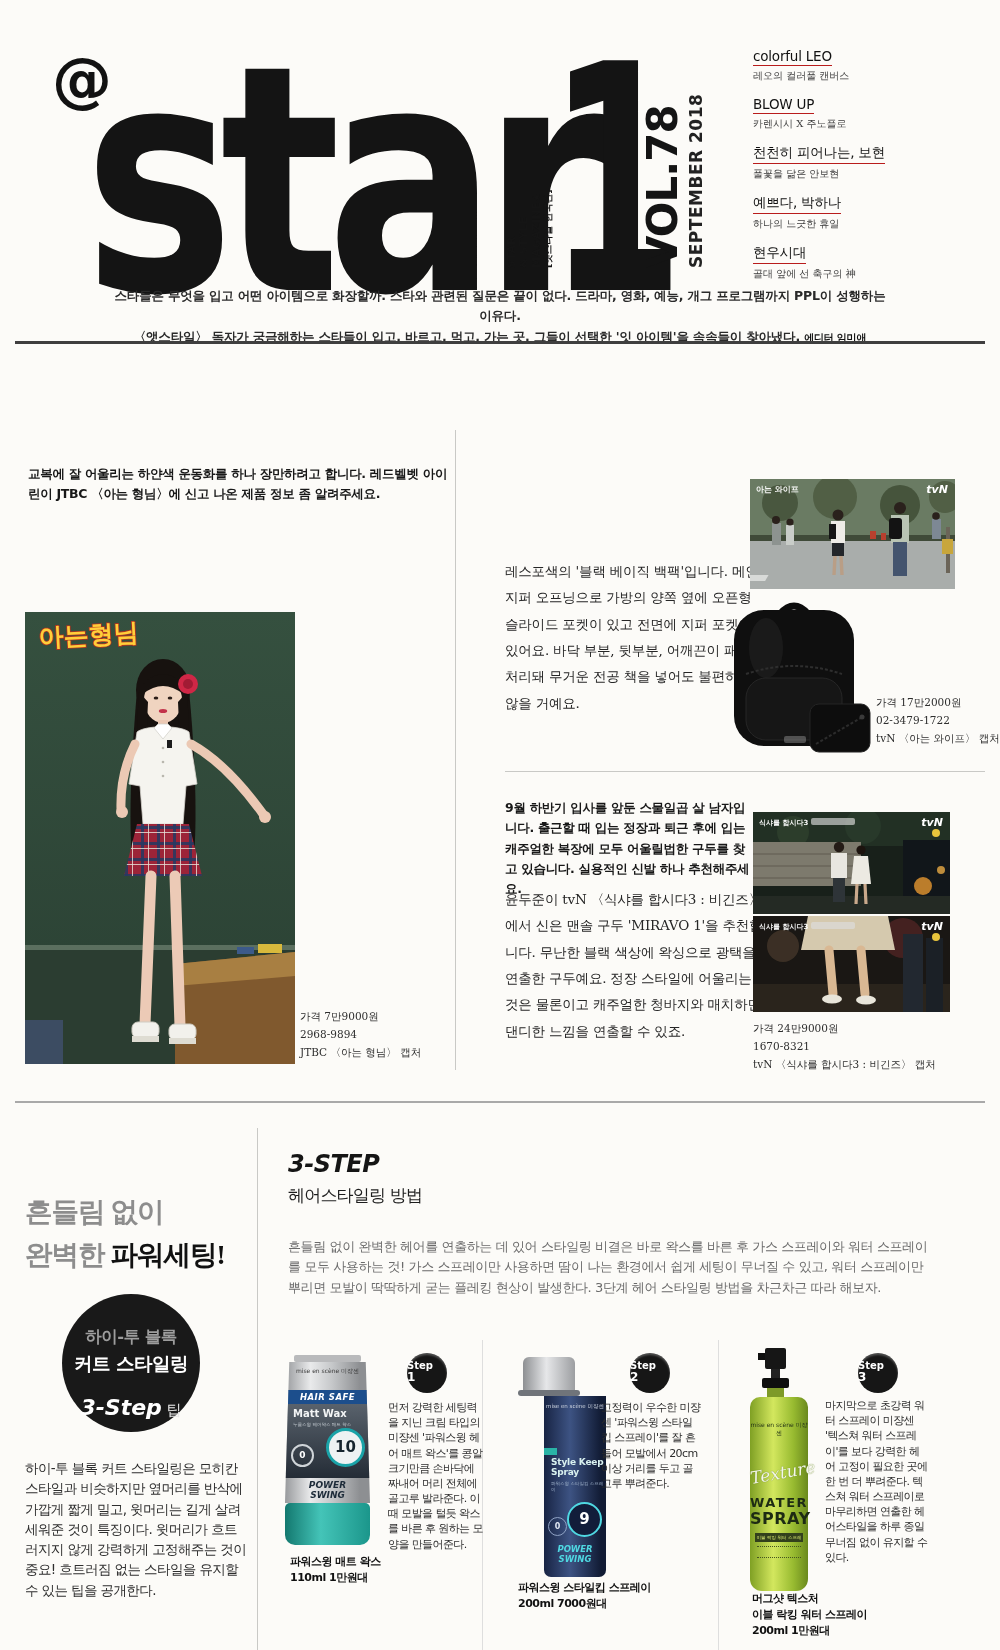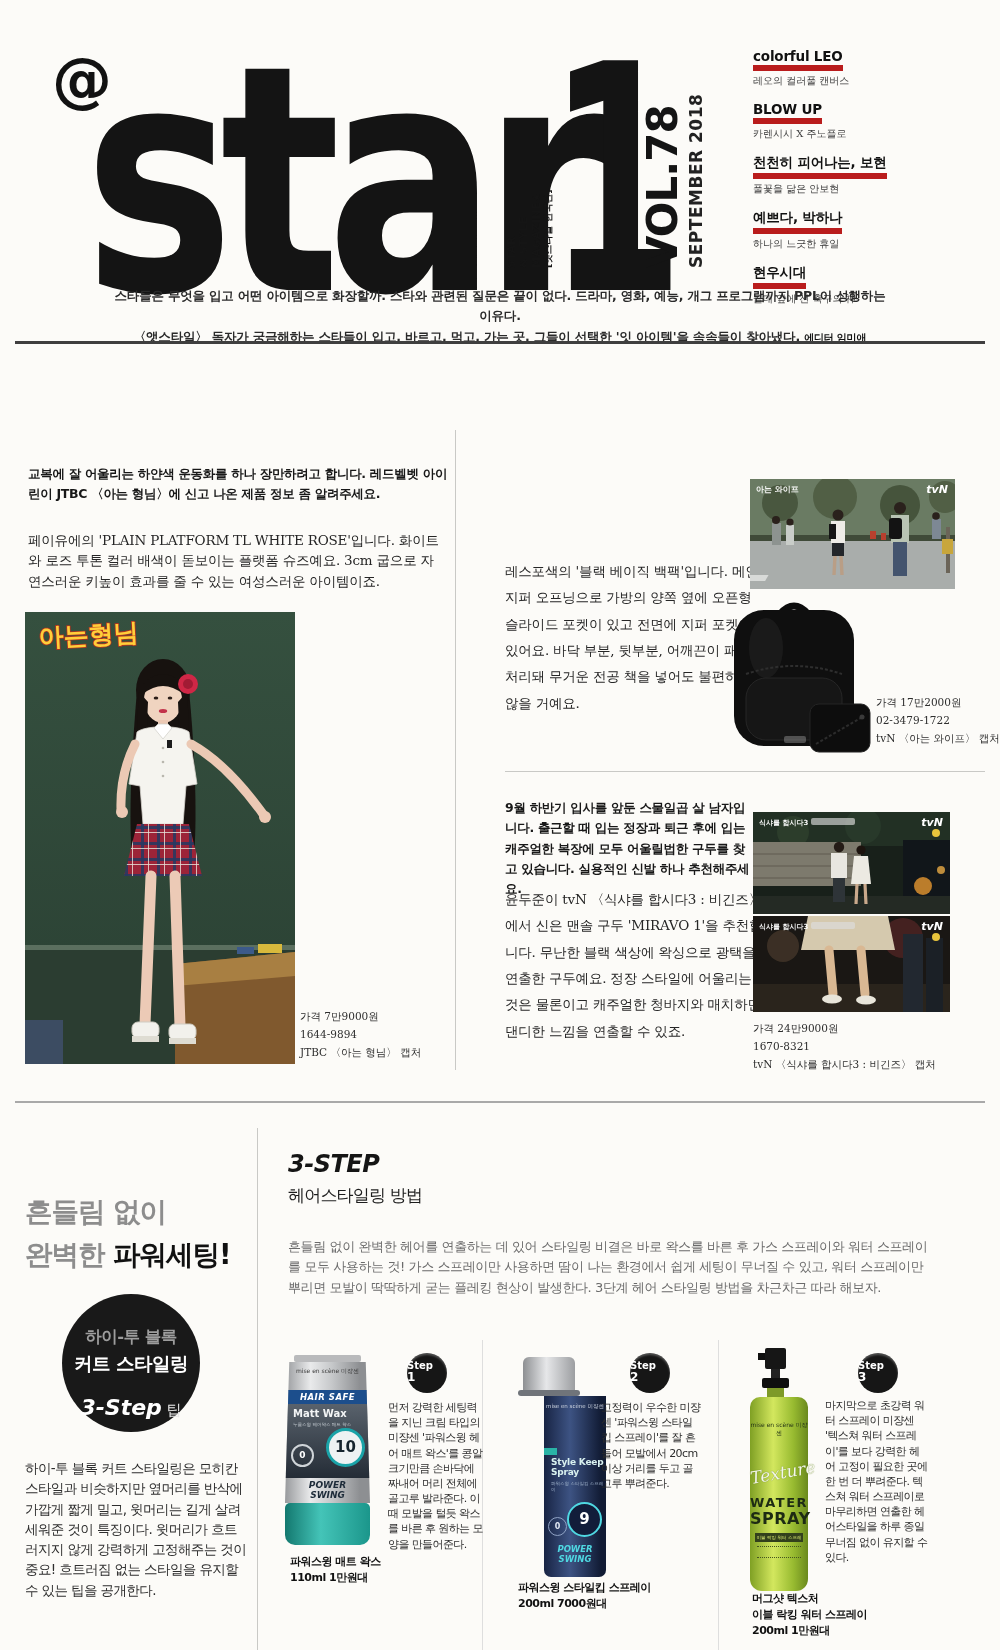--- a/index.html
+++ b/index.html
@@ -13,37 +13,37 @@
   .logo-one{left:548px;top:24px;font-size:315px;line-height:1;font-weight:bold;color:#141414;
             transform:scaleX(0.62);transform-origin:0 0;}
   .rot{transform-origin:0 0;transform:rotate(-90deg);}
   .vtag{left:506px;top:268px;width:192px;font-weight:bold;color:#151515;line-height:1.12;font-size:11px;}
   .vtag .kr{font-size:9.5px;font-weight:bold;}
   .vol{left:638px;top:268px;width:192px;font-size:42px;font-weight:bold;color:#141414;letter-spacing:-1px;}
   .sept{left:686px;top:268px;width:192px;font-size:17px;font-weight:600;color:#222;letter-spacing:0.5px;}
   
   .features{left:753px;top:46px;width:235px;}
   .feat{margin-bottom:11px;}
-  .feat-title{display:inline-block;font-size:13.5px;font-weight:bold;color:#111;
-              border-bottom:6px solid #b91c1c;padding-bottom:1px;letter-spacing:-0.2px;}
+  .feat-title{display:inline-block;font-size:13.5px;font-weight:normal;color:#111;
+              border-bottom:1px solid #b91c1c;padding-bottom:1px;letter-spacing:-0.2px;}
   .feat-sub{font-size:10px;color:#3c3c3c;margin-top:3px;font-family:"DejaVu Serif","Liberation Serif",serif;}
   
   .intro{left:110px;top:286px;width:780px;text-align:center;font-size:12.5px;font-weight:600;
          color:#2a2a2a;line-height:1.62;letter-spacing:-0.2px;}
   .intro .editor{font-size:10px;font-weight:bold;color:#111;}
   .rule{background:#3f3f3f;}
   .thin{background:#c9c9c6;}
   
   .q{font-size:12.5px;font-weight:bold;line-height:1.62;color:#181818;letter-spacing:-0.3px;}
   .a{font-family:"DejaVu Serif","Liberation Serif",serif;font-size:13.5px;color:#262626;letter-spacing:-0.2px;}
   .a.l{line-height:1.5;}
   .a.r{line-height:1.95;}
   .cap{font-family:"DejaVu Serif","Liberation Serif",serif;font-size:10.5px;line-height:1.7;color:#2e2e2e;}
   
-  .headline{left:25px;top:1190px;font-size:27.5px;line-height:1.58;letter-spacing:-1px;}
+  .headline{left:25px;top:1190px;font-size:27.5px;line-height:1.58;letter-spacing:-1px;font-family:Liberation Serif, serif;}
   .headline .lt{color:#8d8d8d;font-weight:600;}
   .headline .bk{color:#111;font-weight:bold;}
   .circle-badge{left:62px;top:1294px;width:138px;height:138px;border-radius:50%;background:#191919;
                 text-align:center;color:#fff;padding-top:0;}
   .circle-badge .c1{margin-top:32px;font-size:16.5px;color:#9d9d9d;font-weight:600;letter-spacing:-0.5px;}
   .circle-badge .c2{font-size:18.5px;font-weight:bold;color:#fff;margin-top:3px;letter-spacing:-0.5px;}
   .circle-badge .c3{margin-top:19px;}
   .circle-badge .c3 .it{font-style:italic;font-weight:bold;font-size:22px;color:#fff;}
   .circle-badge .c3 .tail{font-size:15px;color:#e8e8e8;}
   .intro-left{left:25px;top:1458px;width:224px;font-size:13.5px;line-height:1.5;color:#2e2e2e;letter-spacing:-0.6px;}
@@ -164,21 +164,20 @@
       <span>〈앳스타일〉 독자가 궁금해하는 스타들이 입고, 바르고, 먹고, 가는 곳. 그들이 선택한 '잇 아이템'을 속속들이 찾아냈다.</span>
       <span class="editor">에디터 임미애</span>
     </div>
   </div>
   <div class="abs rule" style="left:15px;top:341px;width:970px;height:3px;"></div>
 
   <div class="abs thin" style="left:455px;top:430px;width:1px;height:640px;"></div>
   <div class="abs thin" style="left:505px;top:771px;width:480px;height:1px;"></div>
 
   <div class="abs q" style="left:28px;top:464px;width:420px;">교복에 잘 어울리는 하얀색 운동화를 하나 장만하려고 합니다. 레드벨벳 아이린이 JTBC 〈아는 형님〉에 신고 나온 제품 정보 좀 알려주세요.</div>
-  <div class="abs a l" style="left:28px;top:530px;width:415px;">페이유에의 'PLAIN PLATFORM TL WHITE ROSE'입니다. 화이트와 로즈 투톤 컬러 배색이 돋보이는 플랫폼 슈즈예요. 3cm 굽으로 자연스러운 키높이 효과를 줄 수 있는 여성스러운 아이템이죠.</div>
 
   <div class="abs" style="left:25px;top:612px;width:270px;height:452px;">
     <svg width="270" height="452" viewBox="0 0 270 452">
       <defs>
         <pattern id="plaid" width="16" height="16" patternUnits="userSpaceOnUse">
           <rect width="16" height="16" fill="#9c2438"></rect>
           <rect x="4" width="3" height="16" fill="#243a63" opacity="0.85"></rect>
           <rect y="6" width="16" height="3" fill="#243a63" opacity="0.85"></rect>
           <rect x="11" width="1" height="16" fill="#e8e4da" opacity="0.8"></rect>
           <rect y="12" width="16" height="1" fill="#e8e4da" opacity="0.8"></rect>
@@ -227,21 +226,21 @@
         <path d="M150,264 L155,414" stroke="#eccab6" stroke-width="11" stroke-linecap="round"></path>
         <rect x="107" y="410" width="27" height="16" rx="6" fill="#f2f1ec" stroke="#cfccc2"></rect>
         <rect x="144" y="412" width="27" height="16" rx="6" fill="#f2f1ec" stroke="#cfccc2"></rect>
         <rect x="107" y="424" width="27" height="6" fill="#dedcd2"></rect>
         <rect x="144" y="426" width="27" height="6" fill="#dedcd2"></rect>
       </g>
     </svg>
   </div>
   <div class="abs cap" style="left:300px;top:1008px;">
     <div>가격 7만9000원</div>
-    <div>1644-9894</div>
+    <div>2968-9894</div>
     <div>JTBC 〈아는 형님〉 캡처</div>
   </div>
 
   <div class="abs a r" style="left:505px;top:558px;width:262px;">레스포색의 '블랙 베이직 백팩'입니다. 메인 지퍼 오프닝으로 가방의 양쪽 옆에 오픈형 슬라이드 포켓이 있고 전면에 지퍼 포켓이 있어요. 바닥 부분, 뒷부분, 어깨끈이 패딩 처리돼 무거운 전공 책을 넣어도 불편하지 않을 거예요.</div>
 
   <div class="abs" style="left:750px;top:479px;width:205px;height:110px;">
     <svg width="205" height="110" viewBox="0 0 205 110">
       <rect width="205" height="62" fill="#6a7b63"></rect>
       <circle cx="30" cy="24" r="18" fill="#49573f"></circle>
       <circle cx="85" cy="18" r="22" fill="#515f45"></circle>

